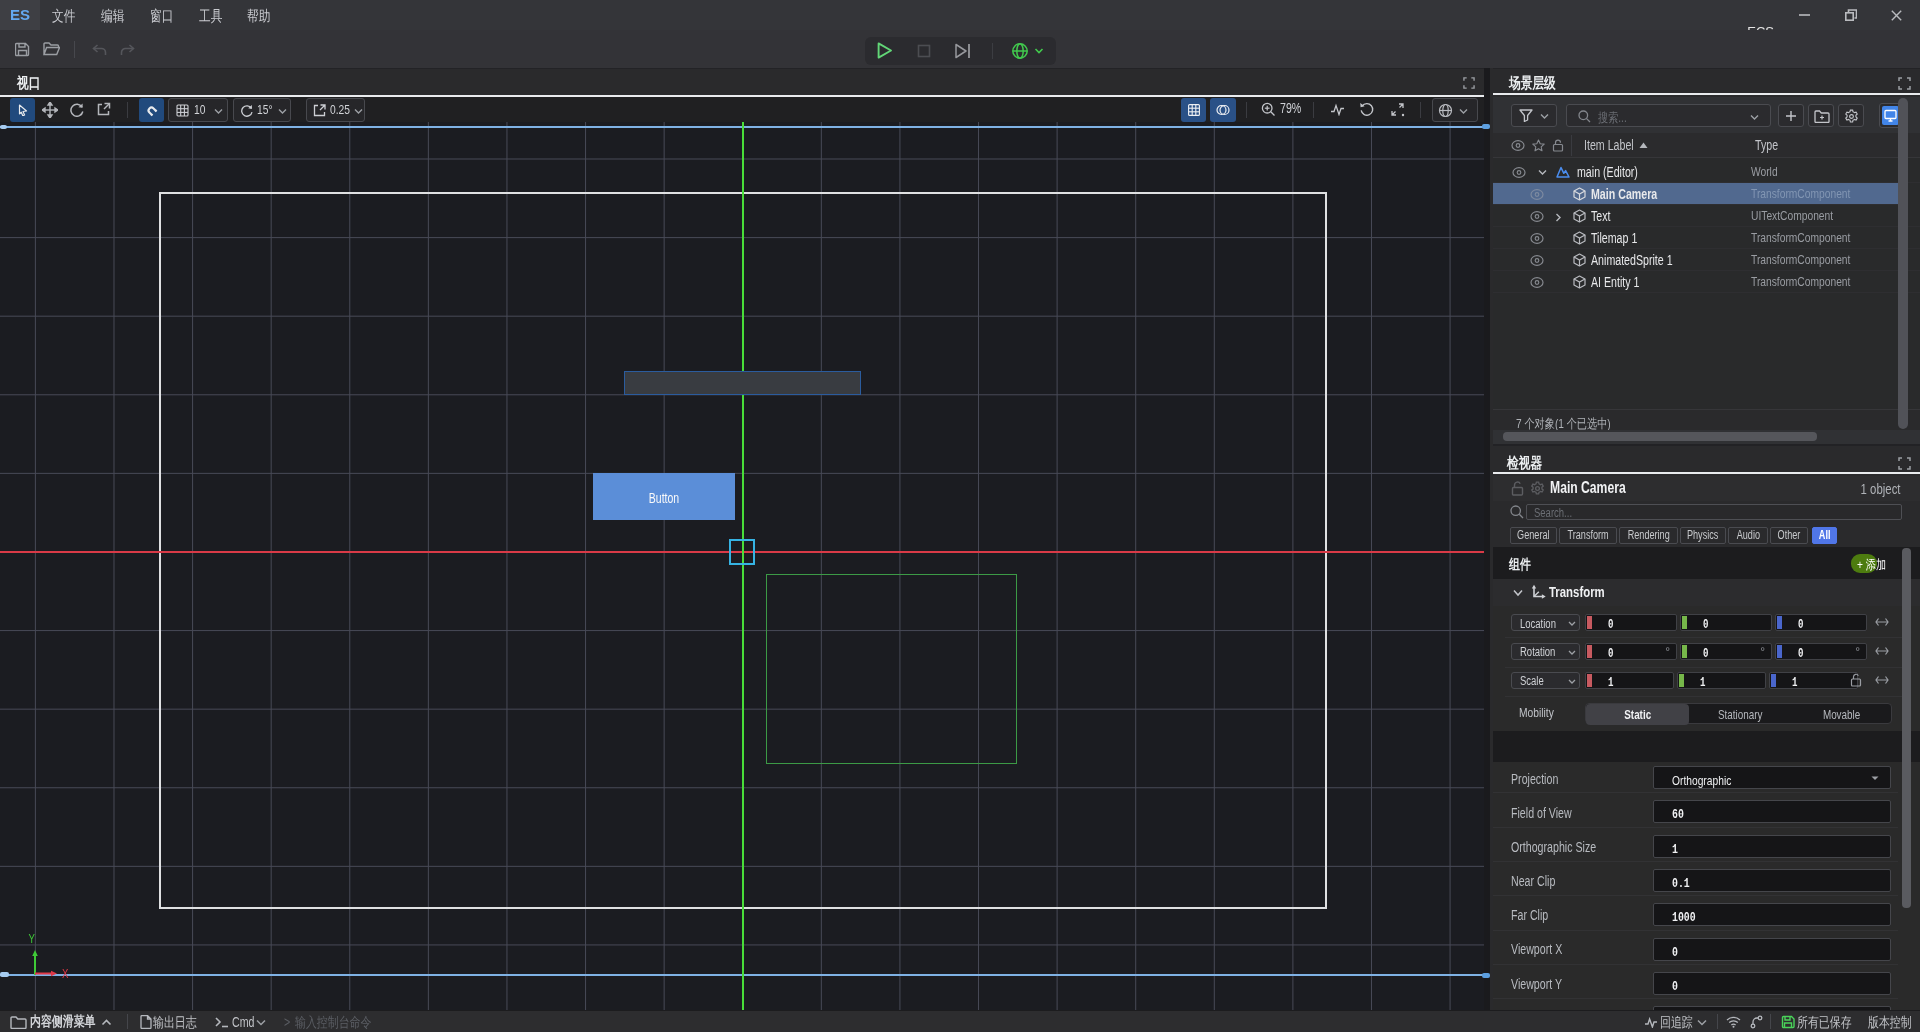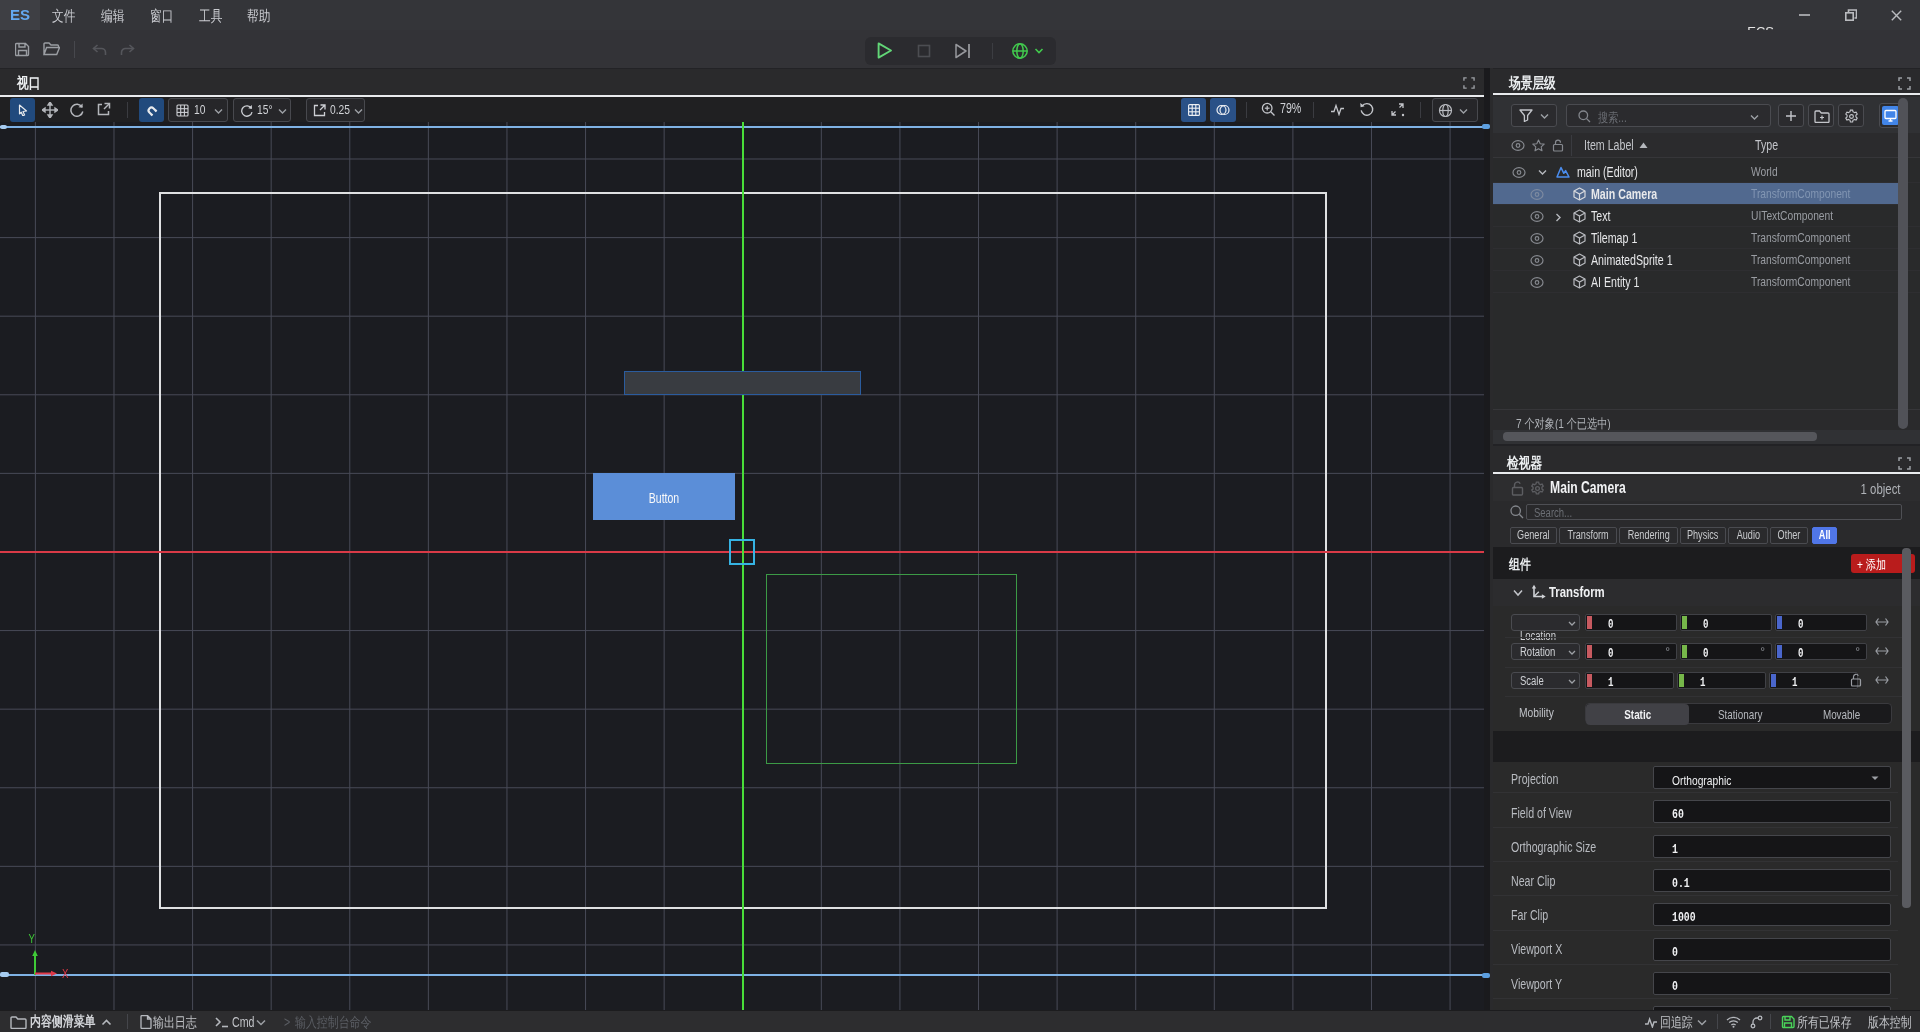--- a/index.html
+++ b/index.html
@@ -507,39 +507,39 @@
     <div class="itab" style="left:66px; width:58px; top:81px;"><span class="cc">Transform</span></div>
     <div class="itab" style="left:126px; width:59px; top:81px;"><span class="cc">Rendering</span></div>
     <div class="itab" style="left:187px; width:46px; top:81px;"><span class="cc">Physics</span></div>
     <div class="itab" style="left:235px; width:40px; top:81px;"><span class="cc">Audio</span></div>
     <div class="itab" style="left:277px; width:38px; top:81px;"><span class="cc">Other</span></div>
     <div class="itab" style="left:319px; width:25px; top:81px; background:#5076e8; border-color:#5076e8; color:#fff; font-weight:bold;"><span class="cc">All</span></div>
     <div style="position:absolute; left:0; top:101px; width:427px; height:463px; background:#1c1c1e; overflow:hidden;">
       <div style="position:absolute; left:0; top:59px; width:427px; height:125px; background:#2a2a2a;"></div>
       <div style="position:absolute; left:0; top:215px; width:427px; height:248px; background:#2a2a2a;"></div>
       <div style="position:absolute; left:16px; top:9px; color:#eceff1; font-size:14px; font-weight:bold;"><span class="cj">组件</span></div>
-      <div style="position:absolute; left:358px; top:7px; width:64px; height:19px; background:#b91c1c; border-radius:3px;">
+      <div style="position:absolute; left:358px; top:7px; width:26px; height:19px; background:#4d7c0f; border-radius:9px;">
         <span class="cj" style="position:absolute; left:6px; top:2px; color:#fff; font-size:13px;">+ 添加</span>
       </div>
 
       <div style="position:absolute; left:0; top:32px; width:427px; height:27px; background:#2c2c2e;">
         <svg class="ico" style="left:20px; top:10px;" width="10" height="8" viewBox="0 0 10 8">
           <path d="M1 1.5 L5 6 L9 1.5" fill="none" stroke="#c3c5ca" stroke-width="1.5"></path>
         </svg>
         <svg class="ico" style="left:37px; top:5px;" width="16" height="16" viewBox="0 0 16 16">
           <path d="M4 4 V12.5 H12.5" fill="none" stroke="#cfd1d5" stroke-width="1.6"></path>
           <path d="M4 0.8 L1.8 4.6 H6.2 Z" fill="#cfd1d5"></path>
           <path d="M15.7 12.5 L11.9 10.3 V14.7 Z" fill="#cfd1d5"></path>
           <line x1="4" y1="12.5" x2="8.8" y2="7.7" stroke="#cfd1d5" stroke-width="1.4"></line>
         </svg>
         <span style="position:absolute; left:56px; top:4px; color:#f0f1f3; font-size:15px; font-weight:bold;"><span class="cl">Transform</span></span>
       </div>
 
       <div style="position:absolute; left:18px; top:67px; width:69px; height:17px; border:1px solid #4a4b50; border-radius:3px; background:#2b2b2e;">
-        <span style="position:absolute; left:8px; top:14px; color:#d0d2d6; font-size:12.5px;"><span class="cl">Location</span></span>
+        <span style="position:absolute; left:8px; top:2px; color:#d0d2d6; font-size:12.5px;"><span class="cl">Location</span></span>
         <svg style="position:absolute; left:56px; top:6px;" width="8" height="6" viewBox="0 0 8 6">
             <path d="M1 1 L4 4 L7 1" fill="none" stroke="#9da0a5" stroke-width="1.3"></path>
           </svg>
       </div>
       <div class="ninput" style="left:92px; top:67px; width:92px;">
           <i style="background:#c75a60;"></i>
           <span>
             <span class="cl">0</span>
           </span>
         </div>

